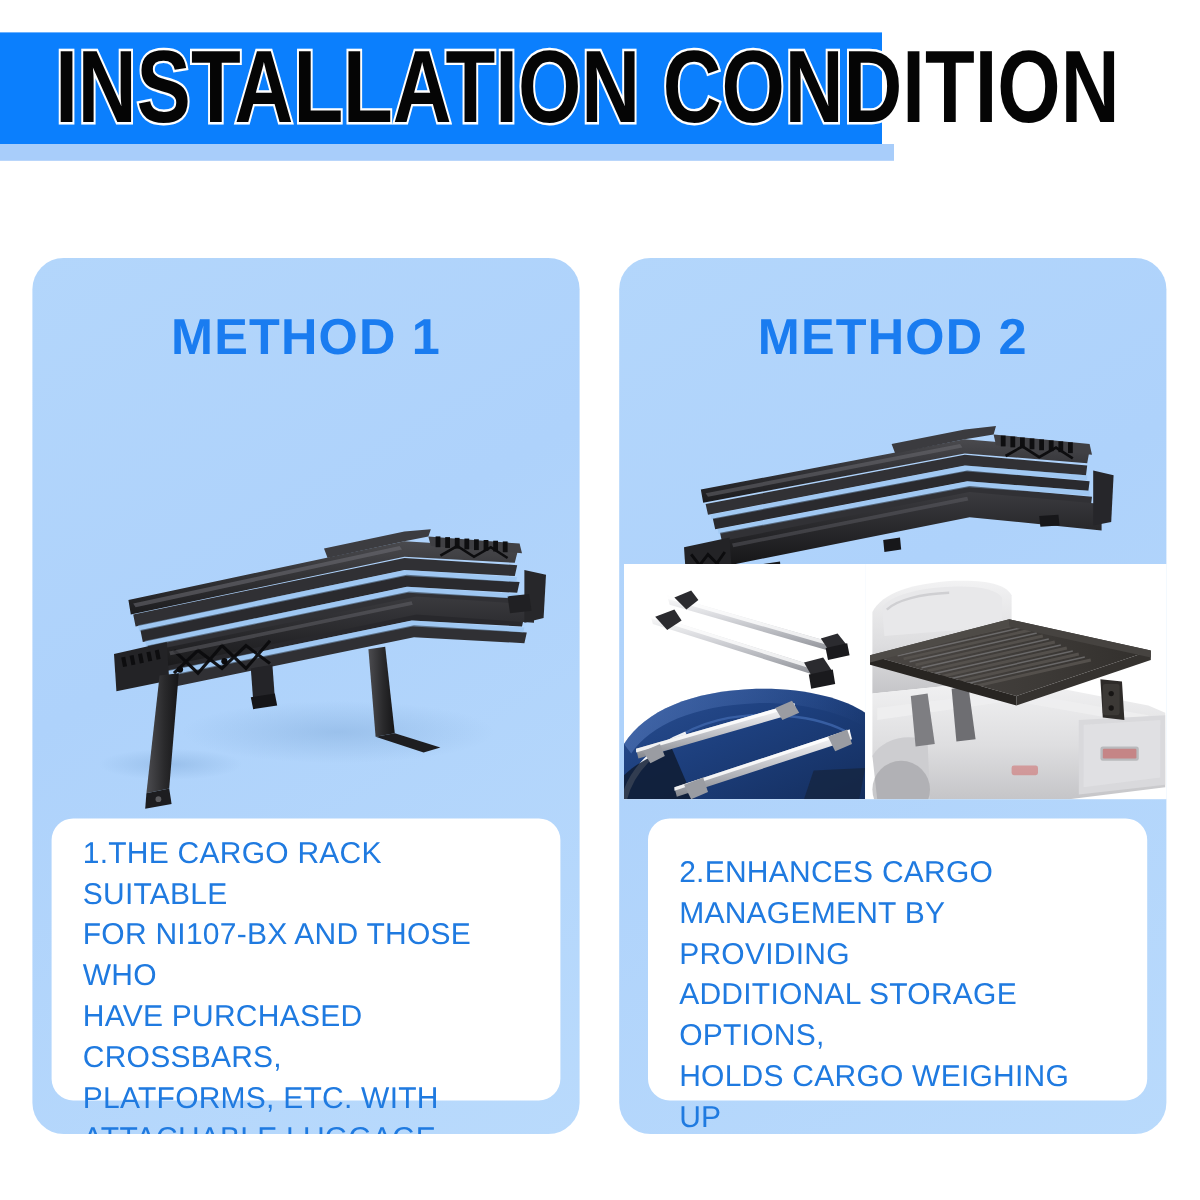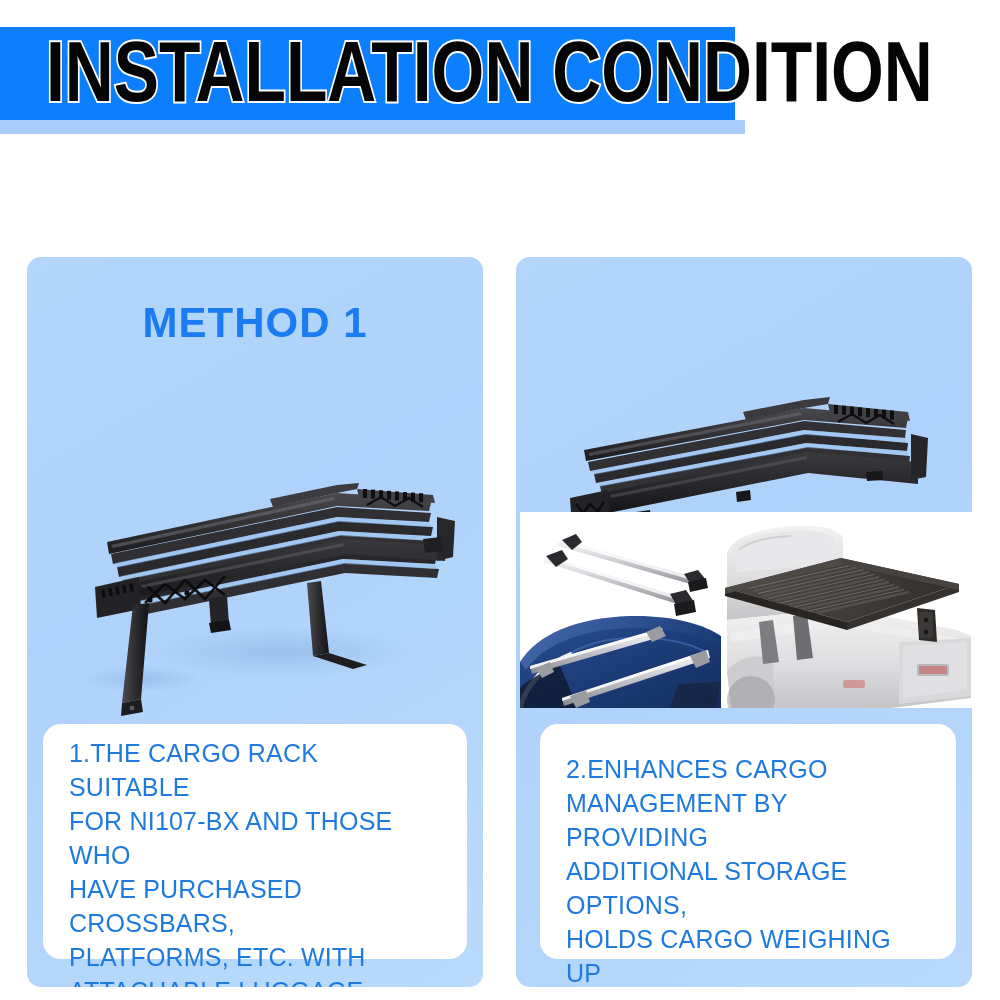--- a/index.html
+++ b/index.html
@@ -33,24 +33,23 @@
     line-height:76px;
     white-space:nowrap;
     -webkit-text-stroke:3px #ffffff;
     paint-order:stroke fill;
     text-shadow:0 0 1px #ffffff;
   }
 
   
   .panel{
     position:absolute;
-    border-radius:14px;
+    border-radius:26px;
     background:linear-gradient(150deg,#b3d6fb 0%,#aed2fb 40%,#b9dafc 100%);
     overflow:hidden;
-    margin-top:42px;
   }
   #panel-1{left:27px;top:215px;width:456px;height:730px;}
   #panel-2{left:516px;top:215px;width:456px;height:730px;}
 
   .method-title{
     position:absolute;top:255px;
     width:100%;
     text-align:center;
     font-size:42px;
     font-weight:bold;
@@ -208,20 +207,21 @@
 FOR NI107-BX AND THOSE WHO
 HAVE PURCHASED CROSSBARS,
 PLATFORMS, ETC. WITH
 ATTACHABLE LUGGAGE
 RACK CARRIERS.</div>
   </div>
 </div>
 
 <div class="panel" id="panel-2">
 
+  <div class="method-title">METHOD 2</div>
 
   <div class="product-stage" id="stage-2">
     <svg viewBox="0 0 420 190" width="420" height="190" xmlns="http://www.w3.org/2000/svg">
       <defs>
         <linearGradient id="topRail2" x1="0" y1="0" x2="0" y2="1">
           <stop offset="0%" stop-color="#4a4a4e"></stop>
           <stop offset="55%" stop-color="#2f2f33"></stop>
           <stop offset="100%" stop-color="#1b1b1d"></stop>
         </linearGradient>
         <linearGradient id="sideFace2" x1="0" y1="0" x2="0" y2="1">

